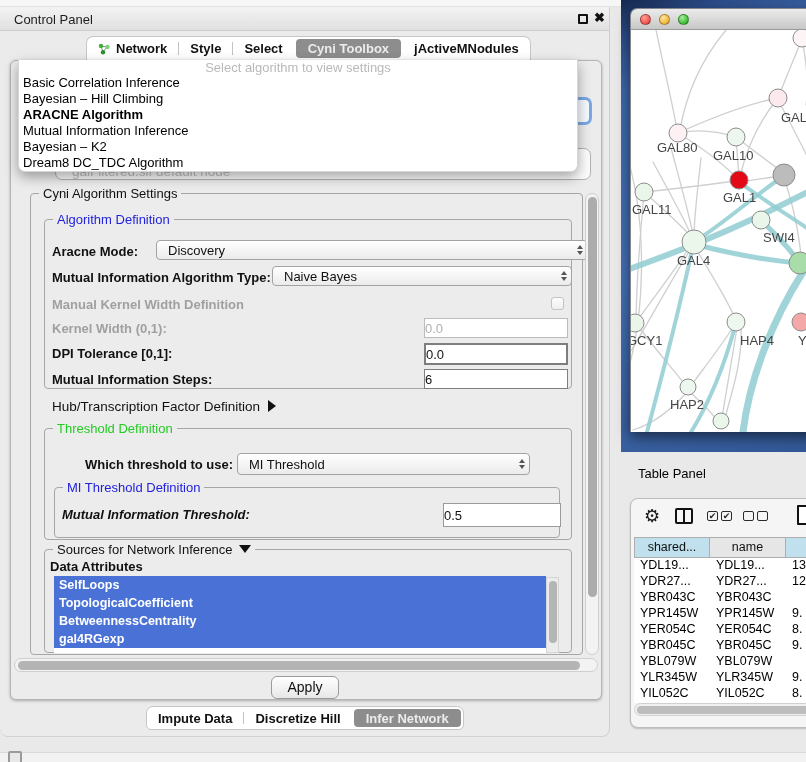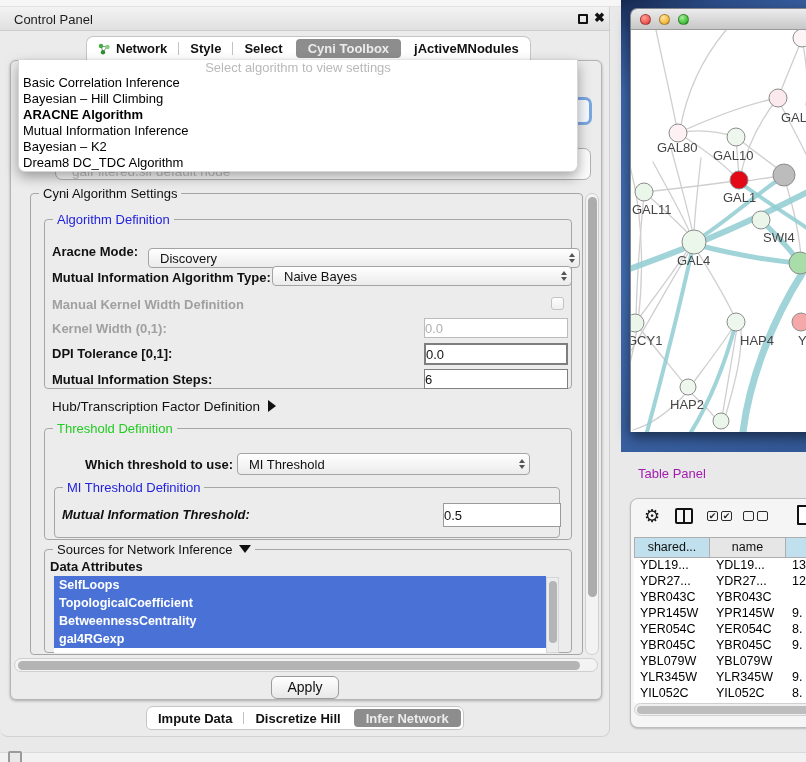--- a/index.html
+++ b/index.html
@@ -97,21 +97,21 @@
     box-shadow:0 5px 14px rgba(0,0,0,.55); border:1px solid #83878c; border-bottom:none; }
   .net-titlebar { height:21px; background:linear-gradient(#ececec,#c7c7c7); border-bottom:1px solid #9a9a9a;
     border-radius:6px 6px 0 0; display:flex; align-items:center; padding-left:9px; gap:8px; }
   .light { width:11px; height:11px; border-radius:50%; border:1px solid rgba(0,0,0,.3); }
   .light.red { background:radial-gradient(circle at 35% 30%, #ff9d96, #f25e57 60%, #c9332c); }
   .light.yellow { background:radial-gradient(circle at 35% 30%, #ffe39b, #f5bd45 60%, #cf9420); }
   .light.green { background:radial-gradient(circle at 35% 30%, #a8eda0, #48c43f 60%, #2a9428); }
   .net-canvas { position:relative; width:200px; height:402px; background:#fff; overflow:hidden; }
 
   .tp-section { position:absolute; left:621px; top:452px; width:185px; height:310px; background:#e9e9e9; }
-  .tp-title { position:absolute; left:17px; top:14px; font-size:13px; color:#a21caf; }
+  .tp-title { position:absolute; left:17px; top:14px; font-size:13px; color:#000000; }
   .tp-container { position:absolute; left:9px; top:46px; width:200px; height:230px; background:#f5f5f5;
     border:1px solid #bdbdbd; border-radius:8px; box-shadow:0 1px 2px rgba(0,0,0,.2); overflow:hidden; }
   .tp-toolbar { position:absolute; left:0; top:0; width:100%; height:36px; display:flex; align-items:center; }
   .gear { position:absolute; left:13px; top:5px; font-size:18px; color:#1a1a1a; line-height:24px; }
   .cols-icon { position:absolute; left:44px; top:9px; width:18px; height:16px; border:2px solid #111; border-radius:2px; }
   .cols-icon div { position:absolute; left:6px; top:0; width:2px; height:100%; background:#111; }
   .cb { width:11px; height:10px; border:1.5px solid #2a2a2a; border-radius:2px; font-size:9px; line-height:9px; text-align:center; color:#2a2a2a; }
   .cb-pair { position:absolute; top:12px; display:flex; gap:3px; }
   .doc-icon { position:absolute; left:166px; top:6px; width:15px; height:20px; border:2px solid #111; border-radius:1px; background:#fff; }
 
@@ -189,21 +189,21 @@
 
     <div class="groupbox" style="left:30px; top:186px; width:553px; height:462px;">
       <span class="gb-title">Cyni Algorithm Settings</span>
     </div>
 
     <div class="groupbox" style="left:44px; top:212px; width:528px; height:170px;">
       <span class="gb-title blue">Algorithm Definition</span>
     </div>
 
     <span class="lbl" style="left:52px; top:237px;">Aracne Mode:</span>
-    <div class="combo" style="left:148px; top:233px; width:432px; height:20px;margin-top:8px;">
+    <div class="combo" style="left:156px; top:233px; width:432px; height:20px;">
       <span>Discovery</span>
       <span class="arrows">
           <span class="tri-up"></span>
           <span class="tri-down"></span>
         </span>
     </div>
 
     <span class="lbl" style="left:52px; top:263px;">Mutual Information Algorithm Type:</span>
     <div class="combo" style="left:272px; top:259px; width:300px; height:20px;">
       <span>Naive Bayes</span>

